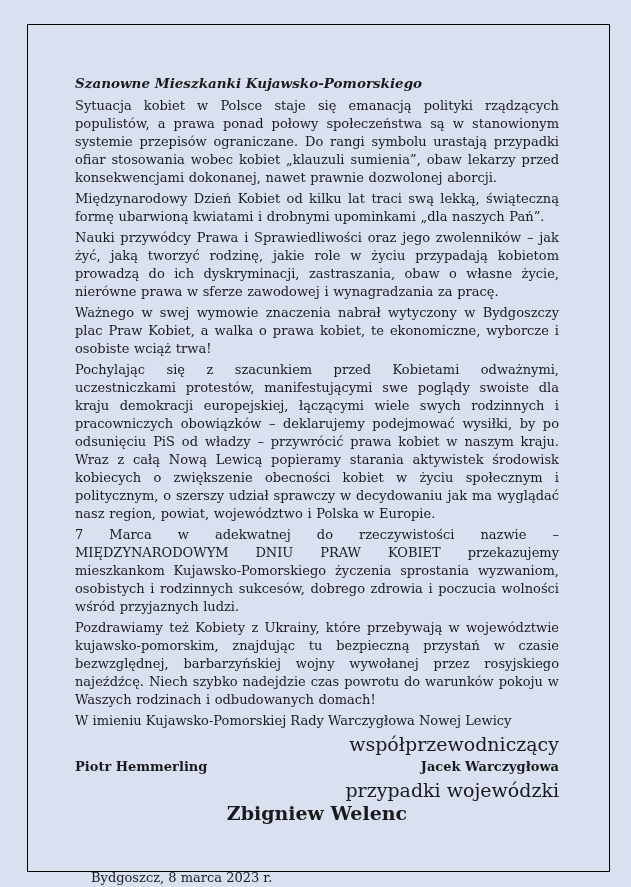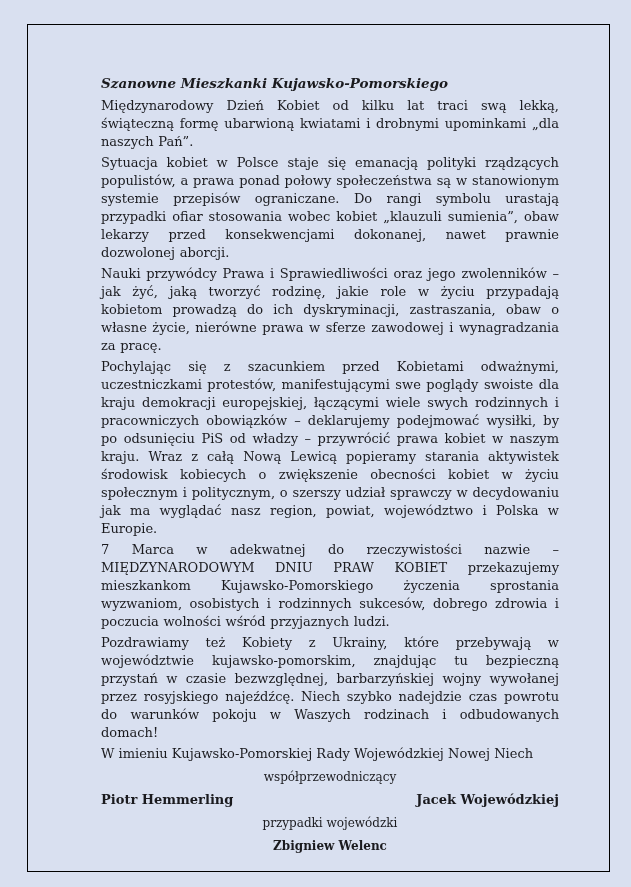--- a/index.html
+++ b/index.html
@@ -18,21 +18,21 @@
     overflow: hidden;
     position: relative;
   }
   .sheet {
     position: absolute;
     left: 27px;
     top: 24px;
     width: 583px;
     height: 848px;
     border: 1px solid var(--page-border);
-    padding: 49px 50px 0 73px;
+    padding: 49px 50px 0 47px;
   }
   .salutation {
     font-size: 13.5px;
     line-height: 18px;
     font-weight: bold;
     font-style: italic;
     margin: 0 0 5px 0;
   }
   .para {
     font-size: 13px;
@@ -40,68 +40,69 @@
     text-align: justify;
     margin: 0 0 3px 0;
     word-spacing: 0.5px;
   }
   .onbehalf {
     font-size: 13px;
     line-height: 18px;
     margin: 2px 0 5px 0;
   }
   .role {
-    font-size: 12px;
+    font-size: 19px;
     line-height: 18px;
-    text-align: center;
+    text-align: right;
     margin: 0 0 5px 0;
   }
   .names-row {
     display: flex;
     justify-content: space-between;
     font-size: 13px;
     line-height: 18px;
     font-weight: bold;
     margin: 0 0 5px 0;
     gap: 34px;
   }
   .center-name {
-    font-size: 12px;
+    font-size: 19px;
     line-height: 18px;
     font-weight: bold;
     text-align: center;
     margin: 0;
   }
   .dateline {
     font-size: 13px;
     line-height: 18px;
     margin: 47px 0 0 16px;
   }
 </style>
 </head>
 <body>
 
 <div class="sheet">
 
   <h1 class="salutation">Szanowne Mieszkanki Kujawsko-Pomorskiego</h1>
 
+  <p class="para">Sytuacja kobiet w Polsce staje się emanacją polityki rządzących populistów, a prawa ponad połowy społeczeństwa są w stanowionym systemie przepisów ograniczane. Do rangi symbolu urastają przypadki ofiar stosowania wobec kobiet „klauzuli sumienia”, obaw lekarzy przed konsekwencjami dokonanej, nawet prawnie dozwolonej aborcji.</p>
   <p class="para">Międzynarodowy Dzień Kobiet od kilku lat traci swą lekką, świąteczną formę ubarwioną kwiatami i drobnymi upominkami „dla naszych Pań”.</p>
-  <p class="para">Sytuacja kobiet w Polsce staje się emanacją polityki rządzących populistów, a prawa ponad połowy społeczeństwa są w stanowionym systemie przepisów ograniczane. Do rangi symbolu urastają przypadki ofiar stosowania wobec kobiet „klauzuli sumienia”, obaw lekarzy przed konsekwencjami dokonanej, nawet prawnie dozwolonej aborcji.</p>
   <p class="para">Nauki przywódcy Prawa i Sprawiedliwości oraz jego zwolenników – jak żyć, jaką tworzyć rodzinę, jakie role w życiu przypadają kobietom prowadzą do ich dyskryminacji, zastraszania, obaw o własne życie, nierówne prawa w sferze zawodowej i wynagradzania za pracę.</p>
+  <p class="para">Ważnego w swej wymowie znaczenia nabrał wytyczony w Bydgoszczy plac Praw Kobiet, a walka o prawa kobiet, te ekonomiczne, wyborcze i osobiste wciąż trwa!</p>
   <p class="para">Pochylając się z szacunkiem przed Kobietami odważnymi, uczestniczkami protestów, manifestującymi swe poglądy swoiste dla kraju demokracji europejskiej, łączącymi wiele swych rodzinnych i pracowniczych obowiązków – deklarujemy podejmować wysiłki, by po odsunięciu PiS od władzy – przywrócić prawa kobiet w naszym kraju. Wraz z całą Nową Lewicą popieramy starania aktywistek środowisk kobiecych o zwiększenie obecności kobiet w życiu społecznym i politycznym, o szerszy udział sprawczy w decydowaniu jak ma wyglądać nasz region, powiat, województwo i Polska w Europie.</p>
   <p class="para">7 Marca w adekwatnej do rzeczywistości nazwie – MIĘDZYNARODOWYM DNIU PRAW KOBIET przekazujemy mieszkankom Kujawsko-Pomorskiego życzenia sprostania wyzwaniom, osobistych i rodzinnych sukcesów, dobrego zdrowia i poczucia wolności wśród przyjaznych ludzi.</p>
   <p class="para">Pozdrawiamy też Kobiety z Ukrainy, które przebywają w województwie kujawsko-pomorskim, znajdując tu bezpieczną przystań w czasie bezwzględnej, barbarzyńskiej wojny wywołanej przez rosyjskiego najeźdźcę. Niech szybko nadejdzie czas powrotu do warunków pokoju w Waszych rodzinach i odbudowanych domach!</p>
 
-  <p class="onbehalf">W imieniu Kujawsko-Pomorskiej Rady Wojewódzkiej Nowej Niech</p>
+  <p class="onbehalf">W imieniu Kujawsko-Pomorskiej Rady Warczygłowa Nowej Lewicy</p>
 
   <p class="role">współprzewodniczący</p>
 
   <div class="names-row">
     <span>Piotr Hemmerling</span>
-    <span>Jacek Wojewódzkiej</span>
+    <span>Jacek Warczygłowa</span>
   </div>
 
   <p class="role">przypadki wojewódzki</p>
 
   <p class="center-name">Zbigniew Welenc</p>
 
   <p class="dateline">Bydgoszcz, 8 marca 2023 r.</p>
 
 </div>
 

